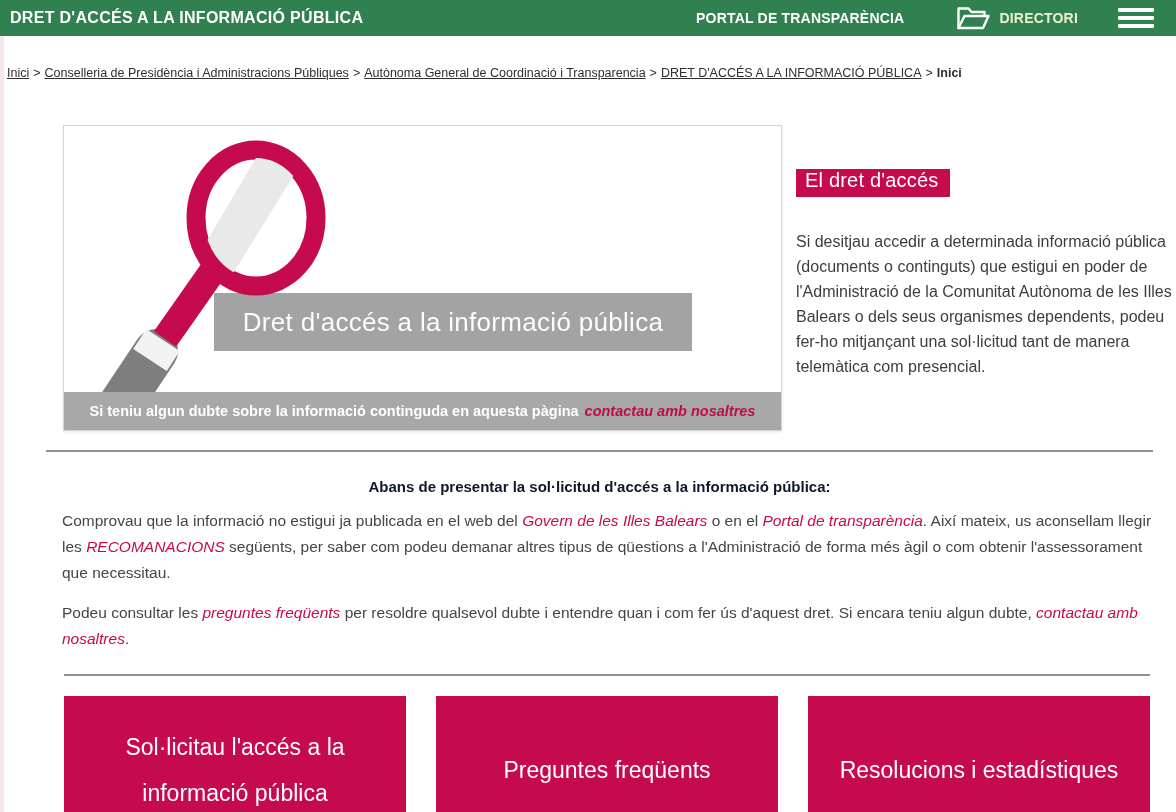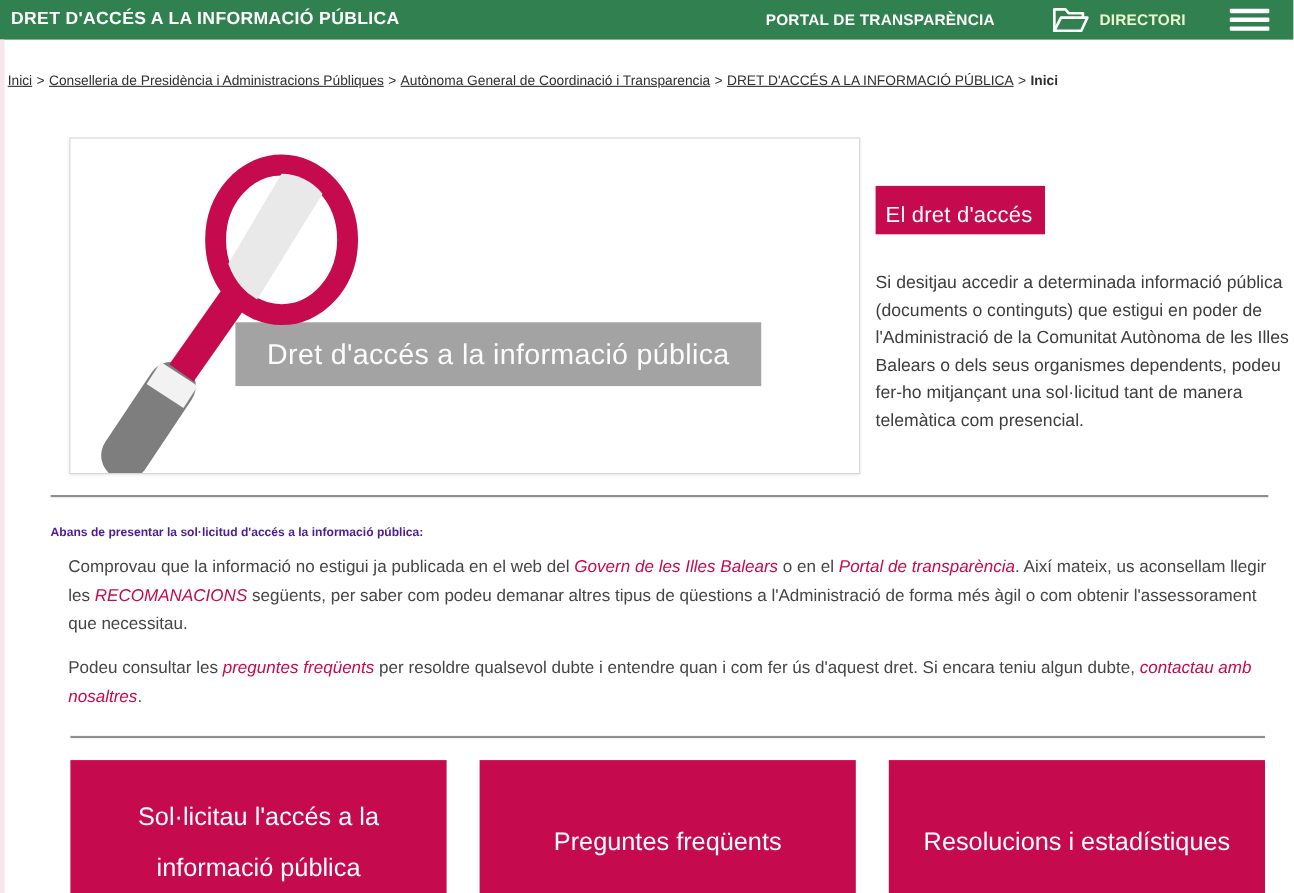--- a/index.html
+++ b/index.html
@@ -40,30 +40,30 @@
   .magnifier-svg { position:absolute; left:0; top:0; z-index:2; pointer-events:none; }
   .hero-footer { position:absolute; left:0; right:0; bottom:0; height:38px; background:#a8a8a8;
                  display:flex; align-items:center; justify-content:center; z-index:3;
                  font-size:14.5px; font-weight:bold; color:#ffffff; white-space:nowrap; }
   .hero-footer a { color:#c20a4e; font-style:italic; margin-left:6px; text-decoration:none; cursor:pointer; }
 
   
   .right-col { margin-left:14px; width:380px; }
   .right-title { margin-top:44px; }
   .right-title .line { display:table; background:#c60a4e; color:#ffffff; font-size:20px;
-                       padding:16px 11px 5px 9px; margin-bottom:2px; letter-spacing:.2px; }
+                       padding:0 11px 5px 9px; margin-bottom:2px; letter-spacing:.2px; }
   .right-para { margin-top:32px; font-size:16px; line-height:25px; color:#3d3d3d; width:378px; }
 
   
   .divider { height:2px; background:#8f8f8f; }
   .divider-1 { margin:19px 23px 0 46px; }
   .divider-2 { margin:22px 26px 0 64px; }
 
   
-  .intro-heading { margin:26px 23px 0 46px; font-size:11px; font-weight:bold; color:#4c1d95; }
+  .intro-heading { margin:26px 23px 0 46px; font-size:15px; font-weight:bold; color:#0f172a;text-align:center; }
   .intro-p { margin:13px 23px 0 62px; font-size:15.5px; line-height:26px; color:#454545; }
   .intro-p + .intro-p { margin-top:14px; }
   .intro-p a { color:#c60a4e; font-style:italic; text-decoration:none; cursor:pointer; }
 
   
   .buttons-row { display:flex; gap:30px; margin:20px 0 0 64px; }
   .action-btn { width:342px; height:148px; background:#c60a4e; color:#ffffff;
                 display:flex; align-items:center; justify-content:center; text-align:center;
                 font-size:23px; line-height:2; padding:0 12px; cursor:pointer; border:none; }
 </style>
@@ -113,20 +113,24 @@
 
       <line x1="155" y1="136" x2="101" y2="213" stroke="#c60a4e" stroke-width="27"></line>
 
       <ellipse cx="192" cy="92" rx="60" ry="68" fill="#ffffff" stroke="#c60a4e" stroke-width="19"></ellipse>
 
       <g clip-path="url(#lensClip)">
         <polygon points="205,10 243,28 152,175 122,150" fill="#e9e9e9"></polygon>
       </g>
     </svg>
 
+    <div class="hero-footer">
+      <span>Si teniu algun dubte sobre la informació continguda en aquesta pàgina</span>
+      <a>contactau amb nosaltres</a>
+    </div>
   </div>
 
   <div class="right-col">
     <div class="right-title">
       <div class="line">El dret d'accés</div>
     </div>
     <div class="right-para">Si desitjau accedir a determinada informació pública (documents o continguts) que estigui en poder de l'Administració de la Comunitat Autònoma de les Illes Balears o dels seus organismes dependents, podeu fer-ho mitjançant una sol·licitud tant de manera telemàtica com presencial.</div>
   </div>
 </div>
 

